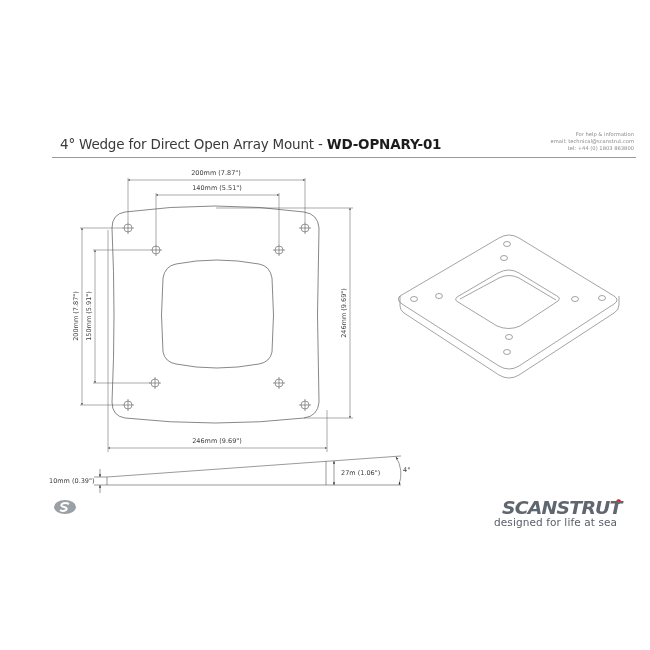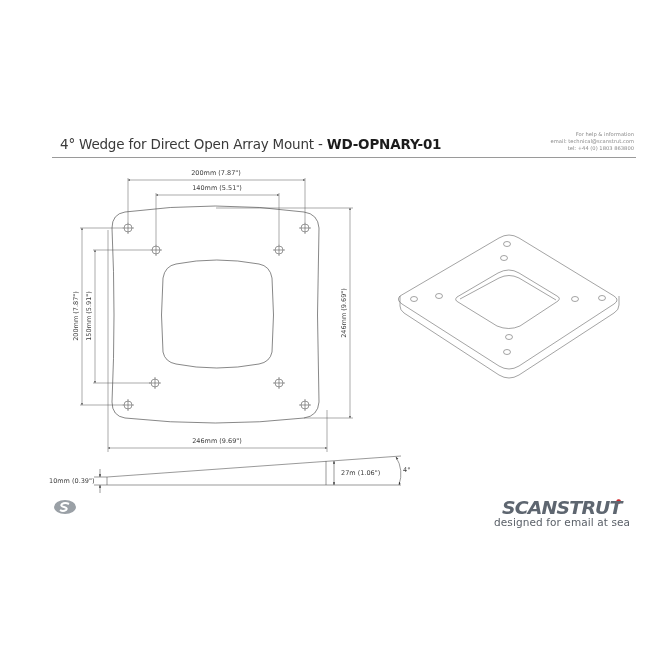--- a/index.html
+++ b/index.html
@@ -133,15 +133,15 @@
   </svg>
 
   <svg class="s-logo" viewBox="0 0 24 16">
     <ellipse cx="12" cy="8" rx="11" ry="7" fill="#9aa0a6"></ellipse>
     <path d="M16,5 Q12,3 9,5 Q7,7 11,8 Q15,9 13,11 Q10,13 7,11" stroke="#fff" stroke-width="2" fill="none"></path>
   </svg>
 
   <div class="brand">
     <span class="brand-name">SCANSTRUT</span><span class="brand-dot">●</span>
   </div>
-  <div class="brand-tag">designed for email at sea</div>
+  <div class="brand-tag">designed for life at sea</div>
 
 </div>
 
 </body></html>

